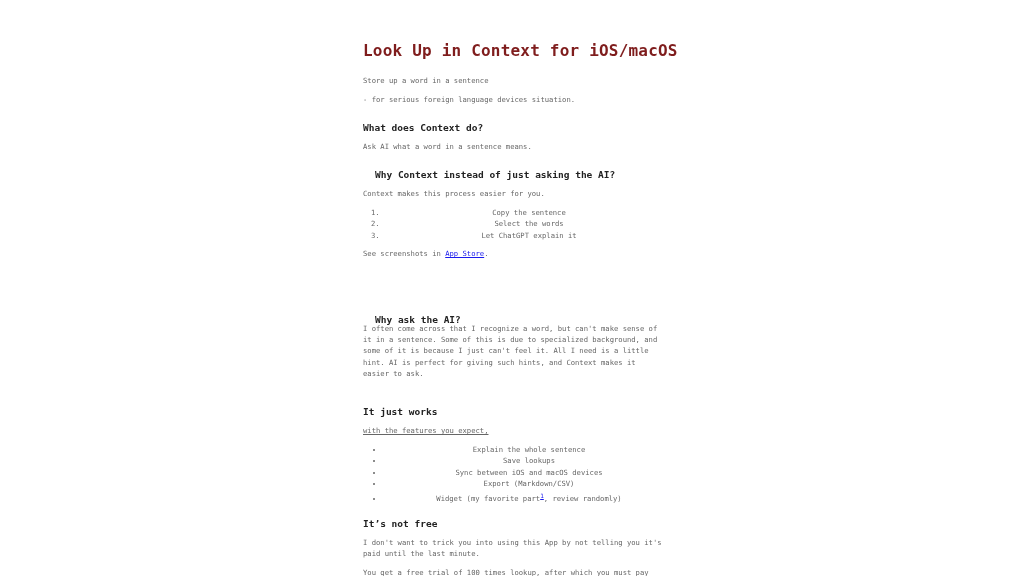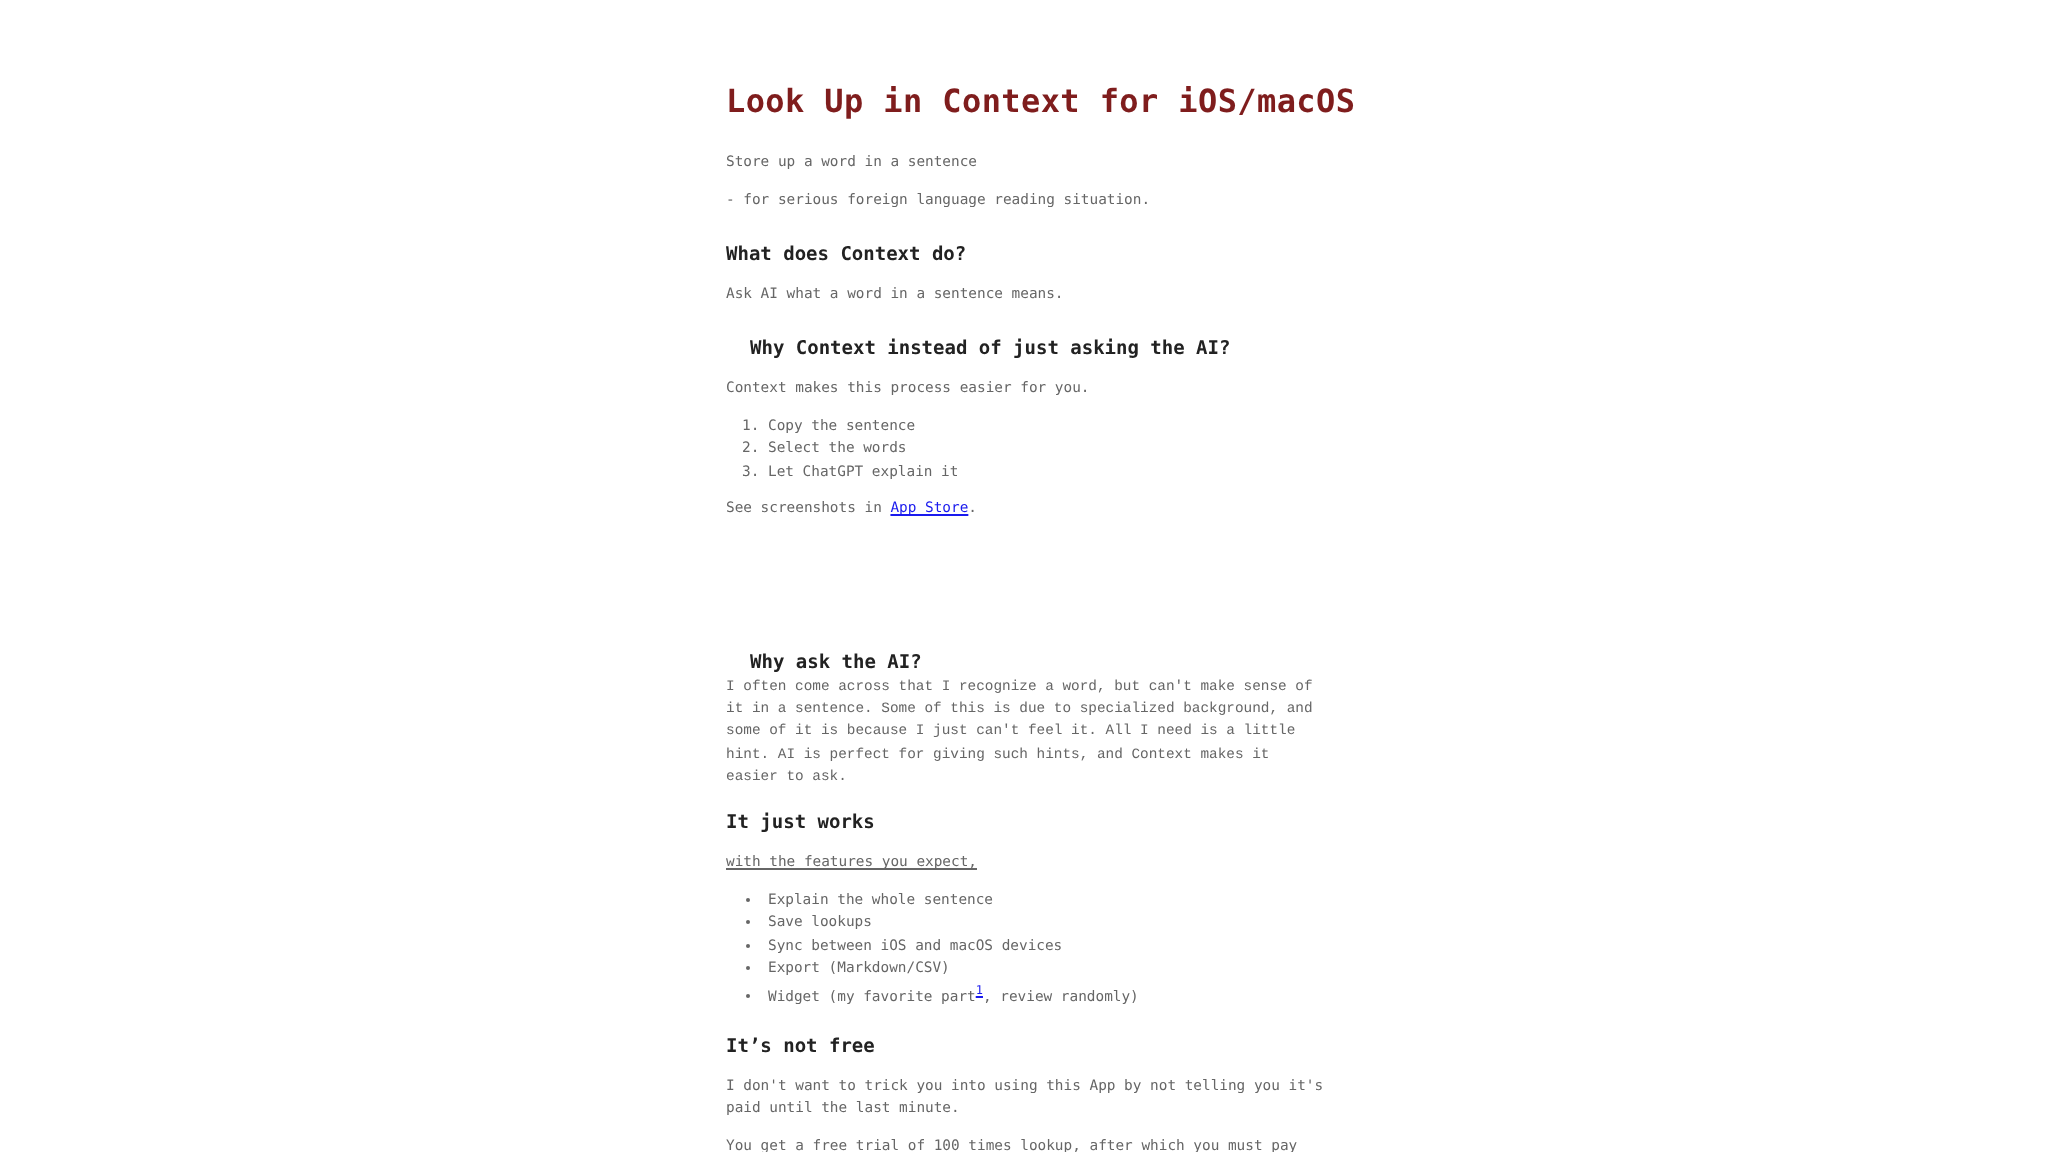--- a/index.html
+++ b/index.html
@@ -47,55 +47,56 @@
       width: 300px;
     }
     ol, ul {
       position: absolute;
       margin: 0;
       padding-left: 21px;
       font-size: 7.2px;
       line-height: 11.4px;
       color: #666666;
       width: 290px;
+      text-align: center;
     }
     a {
       color: #1a1aee;
       text-decoration: underline;
     }
     sup {
       font-size: 6px;
       color: #1a1aee;
     }
   </style>
 </head>
 <body>
 
 <div class="page">
   <h1>Look Up in Context for iOS/macOS</h1>
 
   <p style="top:75px;">Store up a word in a sentence</p>
-  <p style="top:94px;">- for serious foreign language reading situation.</p>
+  <p style="top:94px;">- for serious foreign language devices situation.</p>
 
   <h2 style="top:122px;">What does Context do?</h2>
   <p style="top:141px;">Ask AI what a word in a sentence means.</p>
 
   <h2 style="top:169px;padding-left:12px;">Why Context instead of just asking the AI?</h2>
   <p style="top:188px;">Context makes this process easier for you.</p>
 
   <ol style="top:207px;">
     <li>Copy the sentence</li>
     <li>Select the words</li>
     <li>Let ChatGPT explain it</li>
   </ol>
 
   <p style="top:248px;"><span>See screenshots in </span><a href="#">App Store</a><span>.</span></p>
 
-  <h2 style="top:326px;padding-left:12px;">Why ask the AI?</h2>
-  <p style="top:339px; width:300px;font-family:Liberation Mono, monospace;">I often come across that I recognize a word, but can't make sense of it in a sentence. Some of this is due to specialized background, and some of it is because I just can't feel it. All I need is a little hint. AI is perfect for giving such hints, and Context makes it easier to ask.</p>
+  <h2 style="top:314px;padding-left:12px;">Why ask the AI?</h2>
+  <p style="top:323px; width:300px;">I often come across that I recognize a word, but can't make sense of it in a sentence. Some of this is due to specialized background, and some of it is because I just can't feel it. All I need is a little hint. AI is perfect for giving such hints, and Context makes it easier to ask.</p>
 
   <h2 style="top:406px;">It just works</h2>
   <p style="top:425px;text-decoration:underline;">with the features you expect,</p>
 
   <ul style="top:444px;">
     <li>Explain the whole sentence</li>
     <li>Save lookups</li>
     <li>Sync between iOS and macOS devices</li>
     <li>Export (Markdown/CSV)</li>
     <li><span>Widget (my favorite part</span><sup><a href="#">1</a></sup><span>, review randomly)</span></li>

